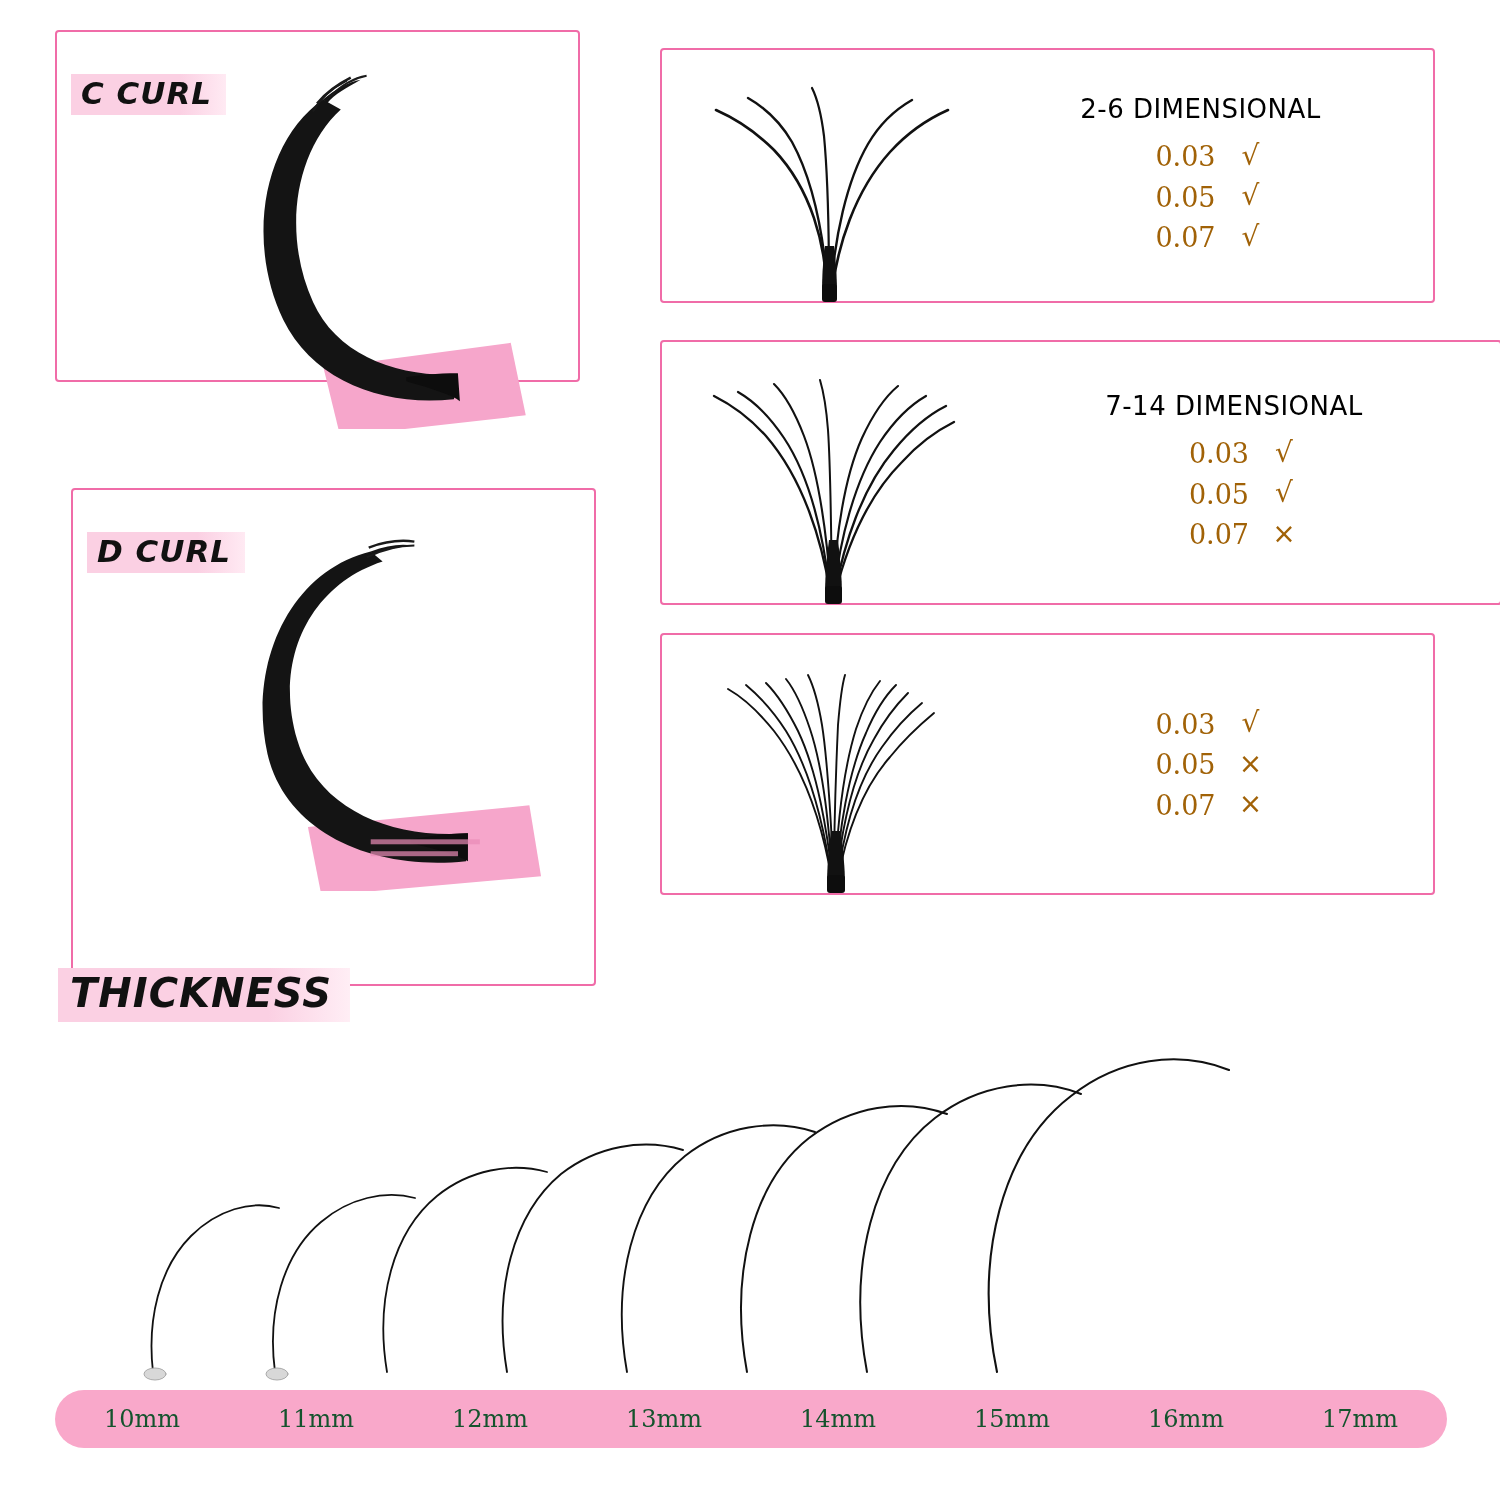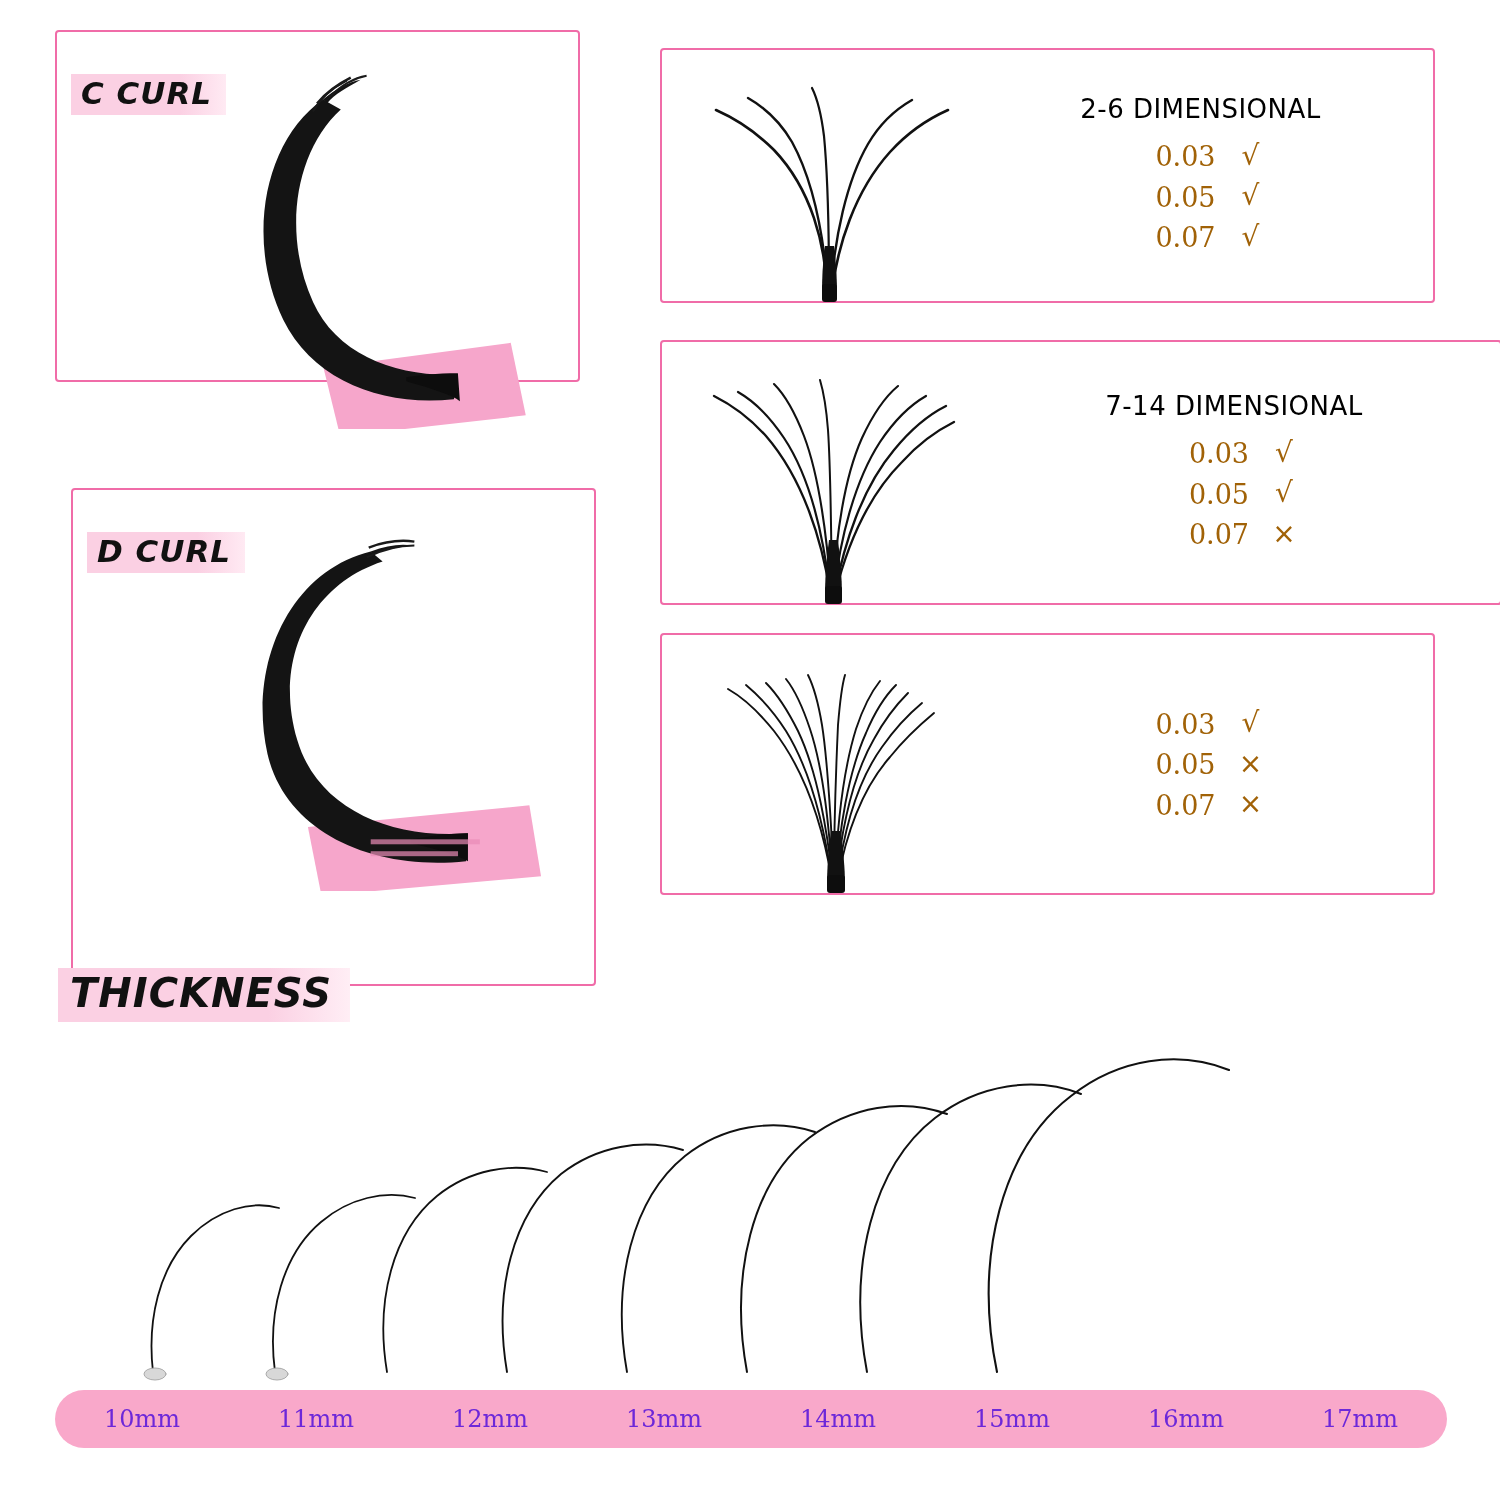--- a/index.html
+++ b/index.html
@@ -135,21 +135,21 @@
     background: #f9a8ca;
     border-radius: 29px;
     display: flex;
     align-items: center;
   }
   .size-cell {
     flex: 1 1 0;
     text-align: center;
     font-family: "DejaVu Serif", serif;
     font-size: 24px;
-    color: #6d28d9;
+    color: #14532d;
   }
 </style>
 </head>
 <body>
 
 <div class="page">
 
   <div class="curl-panel" id="curl-c">
     <svg class="lash-art" viewBox="0 0 525 400">
 

